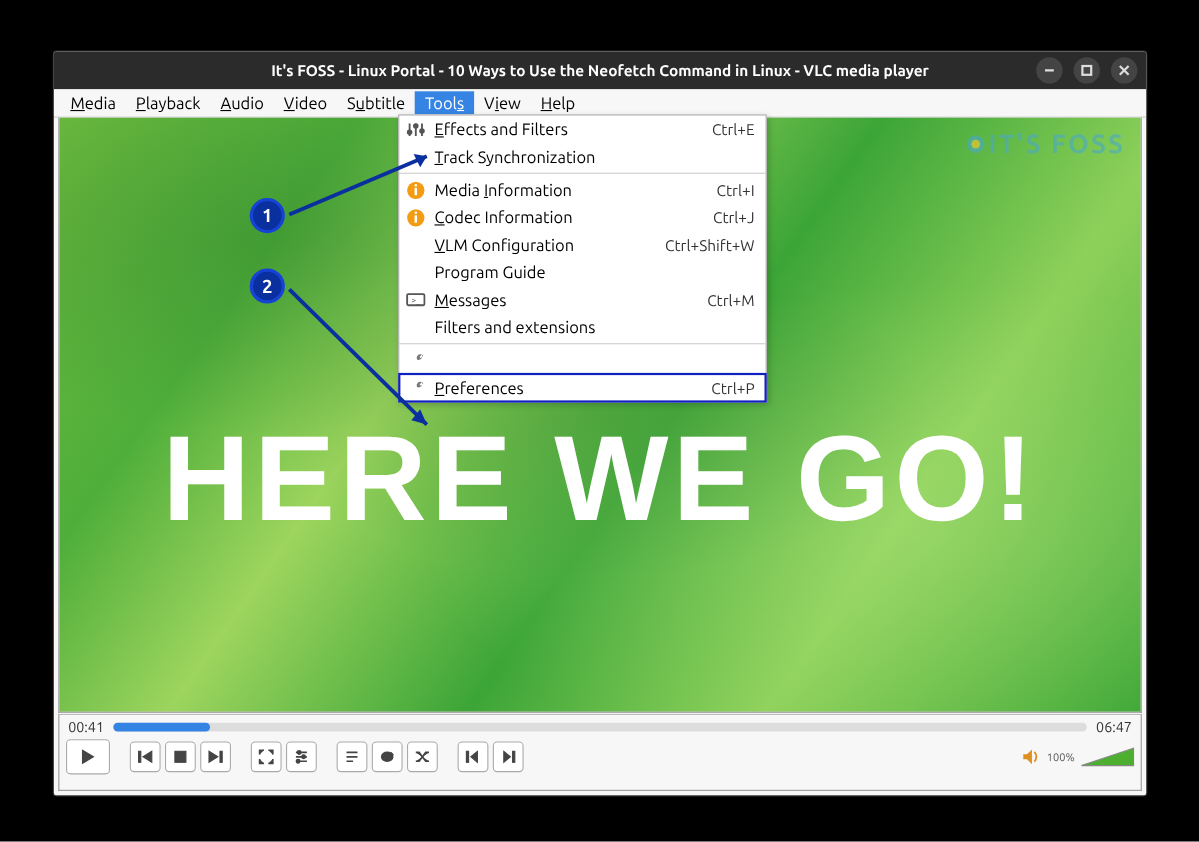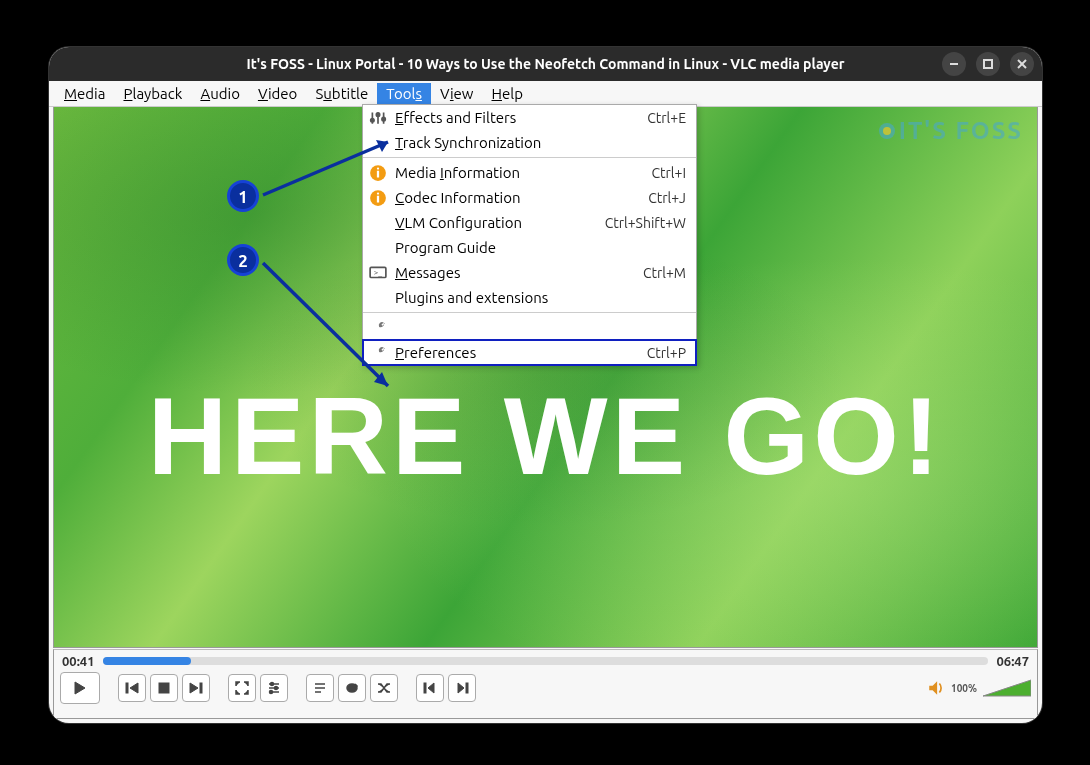--- a/index.html
+++ b/index.html
@@ -1,20 +1,20 @@
 <!DOCTYPE html>
 <html><head>
 <meta charset="utf-8">
 <style>
   * { box-sizing: border-box; margin: 0; padding: 0; font-family: "Segoe UI", "Ubuntu", sans-serif; }
   body { background: #000; width: 1090px; height: 765px; position: relative; overflow: hidden; }
 
   .window {
     position: absolute; left: 49px; top: 47px; width: 993px; height: 676px;
-    background: #f7f7f7; border-radius: 20px; overflow: hidden;
+    background: #f7f7f7; border-radius: 2px; overflow: hidden;
     box-shadow: 0 0 0 1px #333;
   }
 
   
   .titlebar {
     height: 34px; background: #2b2b2b; display: flex; align-items: center;
     justify-content: center; position: relative; color: #fff; font-size: 14px; font-weight: 600;
   }
   .titlebar .win-controls { position: absolute; right: 8px; display: flex; gap: 10px; }
   .wc { width: 24px; height: 24px; border-radius: 50%; background: #444; display:flex; align-items:center; justify-content:center; color:#ddd; font-size:12px; cursor:pointer; }
@@ -80,21 +80,21 @@
     display:flex; align-items:center; justify-content:center;
     font-weight:700; font-size:17px; z-index:6;
   }
   .arrow { position:absolute; z-index:6; }
   .arrow line { stroke:#0a2f9e; stroke-width:3.5; }
   .arrow polygon { fill:#0a2f9e; }
 
   
   .controls {
     position:absolute; left:4px; right:4px; bottom:4px; height:70px;
-    background:#f7f7f7; border:1px solid #999; border-top:1px solid #bbb;font-weight:bold;
+    background:#f7f7f7; border:1px solid #999; border-top:1px solid #bbb;
   }
   .timebar { display:flex; align-items:center; gap:8px; padding:4px 8px 2px 8px; font-size:13px; color:#333;}
   .seek { flex:1; height:8px; background:#ddd; border-radius:4px; position:relative; }
   .seek-fill { position:absolute; left:0; top:0; bottom:0; width:10%; background:#3584e4; border-radius:4px; }
   .buttonbar { display:flex; align-items:center; gap:4px; padding:2px 6px; }
   .btn {
     width:28px; height:28px; border:1px solid #aaa; border-radius:4px; background:#fff;
     display:flex; align-items:center; justify-content:center; cursor:pointer;
   }
   .btn.play { width:40px; height:32px; }
@@ -210,21 +210,21 @@
           <svg class="msg-icon" viewBox="0 0 16 16">
             <rect x="1" y="3" width="14" height="9" rx="1" fill="none" stroke="#555" stroke-width="1.5"></rect>
             <text x="8" y="10" text-anchor="middle" font-size="7" fill="#555">&gt;_</text>
           </svg>
         </span>
         <span class="dd-label"><span class="mnemonic">M</span>essages</span>
         <span class="dd-short">Ctrl+M</span>
       </div>
       <div class="dd-row">
         <span class="dd-icon"></span>
-        <span class="dd-label">Plugins and extensions</span>
+        <span class="dd-label">Filters and extensions</span>
         <span class="dd-short"></span>
       </div>
       <div class="dd-sep"></div>
       <div class="dd-row">
         <span class="dd-icon">
           <svg class="wrench-icon" viewBox="0 0 16 16">
             <path d="M13 3a3 3 0 0 1-4 4L3 13l0 0 6-6a3 3 0 0 1 4-4l-2 2 1 1 2-2z"></path>
           </svg>
         </span>
         <span class="dd-short"></span>

